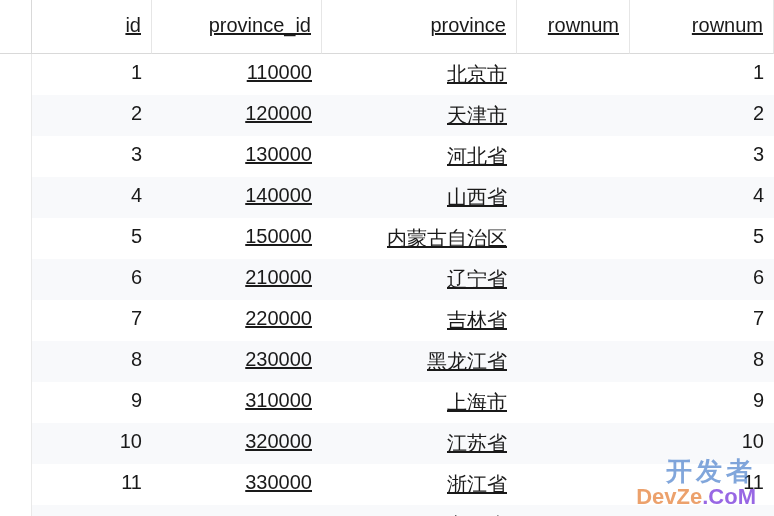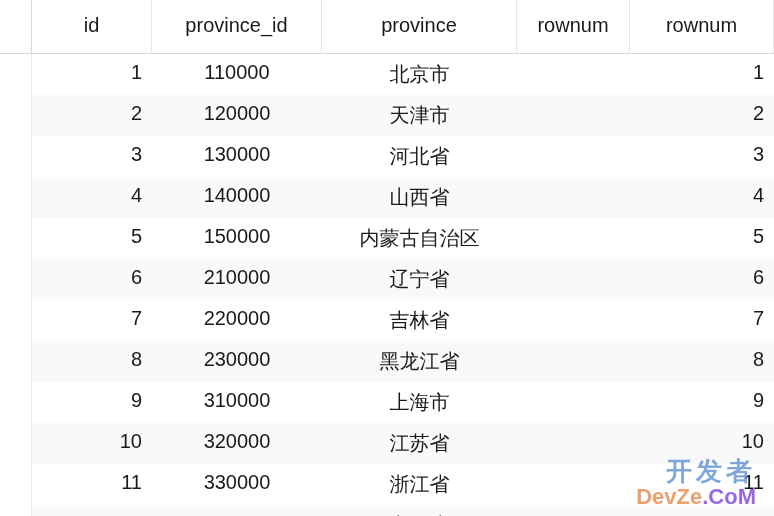--- a/index.html
+++ b/index.html
@@ -37,21 +37,21 @@
   .cell {
     padding: 7px 10px;
     white-space: nowrap;
     overflow: hidden;
   }
   .gutter-cell {
     border-right: 1px solid #e9e9e9;
     background: #fff;
   }
   .num { text-align: right; }
-  .txt { text-align: center; }
+  .txt { text-align: right; text-decoration: underline; }
   .alt .cell { background: #f8f9fb; }
   .alt .gutter-cell { background: #fff; }
   
   .wm {
     position: absolute;
     right: 18px;
     bottom: 8px;
     text-align: right;
     line-height: 1.05;
     pointer-events: none;

